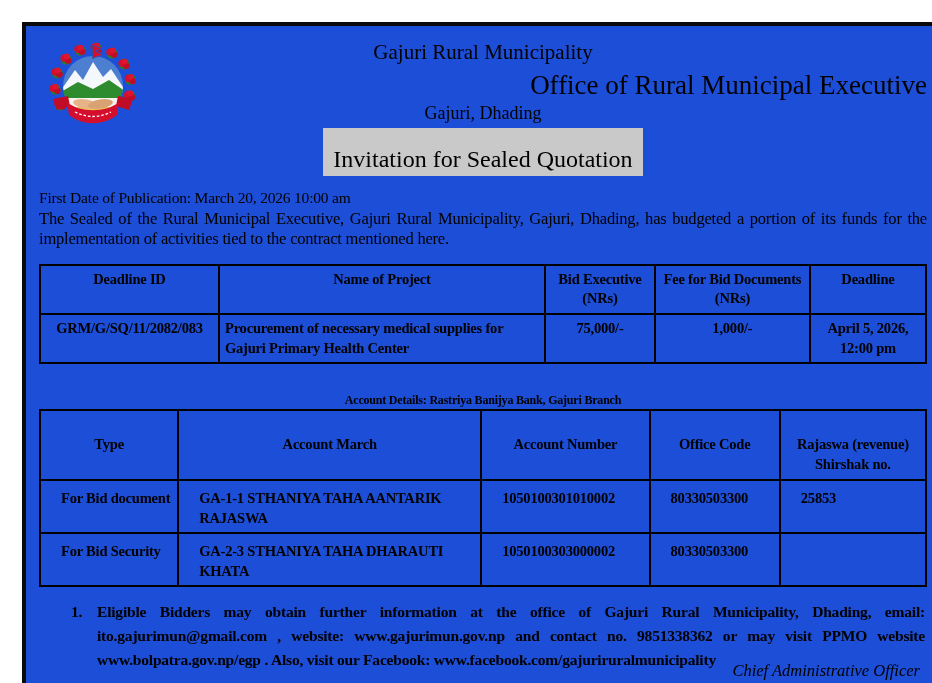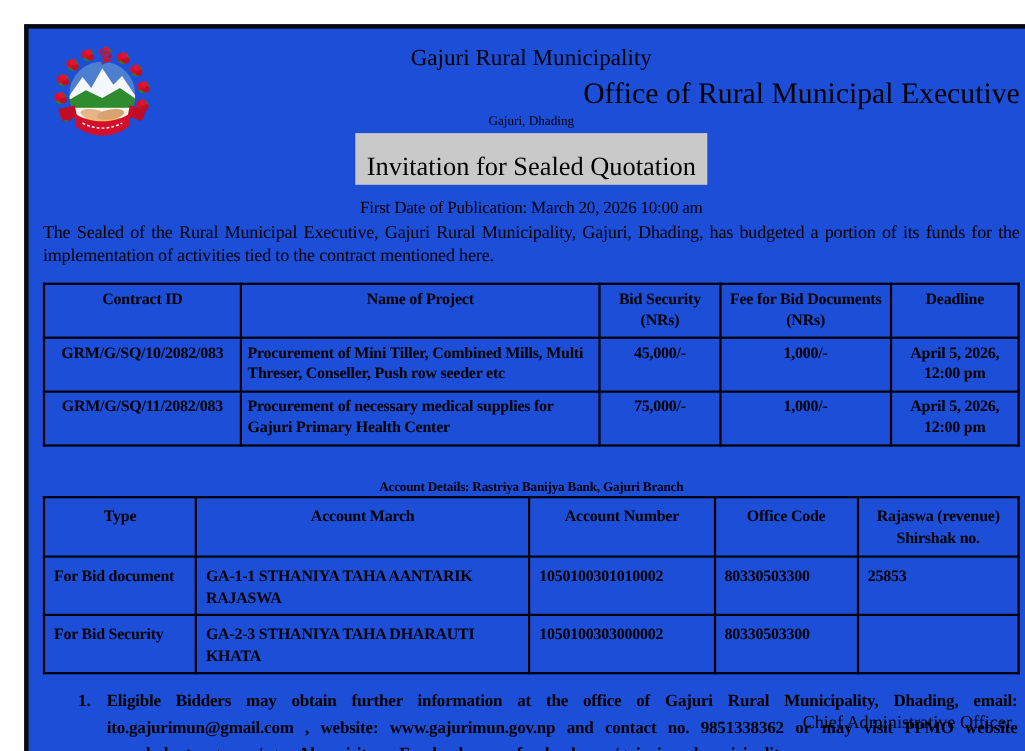--- a/index.html
+++ b/index.html
@@ -24,31 +24,31 @@
   .header { position: relative; text-align: center; }
   .logo {
     position: absolute;
     left: 2px;
     top: 2px;
     width: 104px;
     height: 100px;
   }
   .org-name   { font-size: 21px; line-height: 1.15; margin-top: 8px; }
   .office-name{ font-size: 27px; line-height: 1.15; margin-top: 6px; text-align: right; }
-  .location   { font-size: 12px; line-height: 1.2;  margin-top: 2px; }
+  .location   { font-size: 18px; line-height: 1.2;  margin-top: 2px; }
   .doc-title-wrap { margin-top: 3px; }
   .doc-title {
     display: inline-block;
     font-size: 24px;
     line-height: 1.2;
     background: #c9c9c9;
     padding: 17px 10px 2px 10px;
   }
   .pub-date {
-    text-align: center;
+    text-align: left;
     font-size: 15.5px;
     margin-top: 13px;
     letter-spacing: -0.2px;
   }
   .intro {
     font-size: 16.5px;
     line-height: 1.22;
     text-align: justify;
     margin-top: 2px;
     letter-spacing: -0.2px;
@@ -76,40 +76,41 @@
   .td-center { text-align: center; }
   .td-left   { text-align: left; }
   .account-caption {
     text-align: center;
     font-size: 12px;
     font-weight: bold;
     margin-top: 29px;
     margin-bottom: 1px;
     letter-spacing: -0.2px;
   }
-  .account-table th { height: 40px; padding-top: 8px; border-radius: 19px; }
-  .account-table td { height: 38px; padding-top: 8px; padding-left: 8px; }
+  .account-table th { height: 40px; padding-top: 24px; border-radius: 19px; }
+  .account-table td { height: 38px; padding-top: 8px; padding-left: 20px; }
   
   .note {
     display: flex;
     margin-top: 13px;
     padding: 0 2px 0 32px;
     font-size: 15.5px;
     font-weight: bold;
     line-height: 1.55;
     letter-spacing: -0.2px;
   }
   .note-number { width: 26px; flex: none; }
   .note-text   { flex: 1; text-align: justify; }
   
   .signature {
     position: absolute;
     right: 20px;
-    bottom: 24px;
+    bottom: 10px;
     font-size: 16.5px;
+    font-style: italic;
   }
 </style>
 </head>
 <body>
 
 <div class="page">
 
   <div class="header">
     <div class="logo">
       <svg viewBox="0 0 100 100" width="104" height="100">
@@ -214,35 +215,28 @@
   <table class="contracts-table">
     <colgroup>
       <col style="width:20.2%">
         <col style="width:36.8%">
         <col style="width:12.4%">
         <col style="width:17.5%">
         <col style="width:13.1%">
     </colgroup>
     <thead>
       <tr>
-        <th>Contract ID</th>
+        <th>Deadline ID</th>
         <th>Name of Project</th>
-        <th>Bid Security (NRs)</th>
+        <th>Bid Executive (NRs)</th>
         <th>Fee for Bid Documents (NRs)</th>
         <th>Deadline</th>
       </tr>
     </thead>
     <tbody>
-      <tr>
-        <td class="td-center">GRM/G/SQ/10/2082/083</td>
-        <td class="td-left">Procurement of Mini Tiller, Combined Mills, Multi Threser, Conseller, Push row seeder etc</td>
-        <td class="td-center">45,000/-</td>
-        <td class="td-center">1,000/-</td>
-        <td class="td-center">April 5, 2026, 12:00 pm</td>
-      </tr>
       <tr>
         <td class="td-center">GRM/G/SQ/11/2082/083</td>
         <td class="td-left">Procurement of necessary medical supplies for Gajuri Primary Health Center</td>
         <td class="td-center">75,000/-</td>
         <td class="td-center">1,000/-</td>
         <td class="td-center">April 5, 2026, 12:00 pm</td>
       </tr>
     </tbody>
   </table>
 

